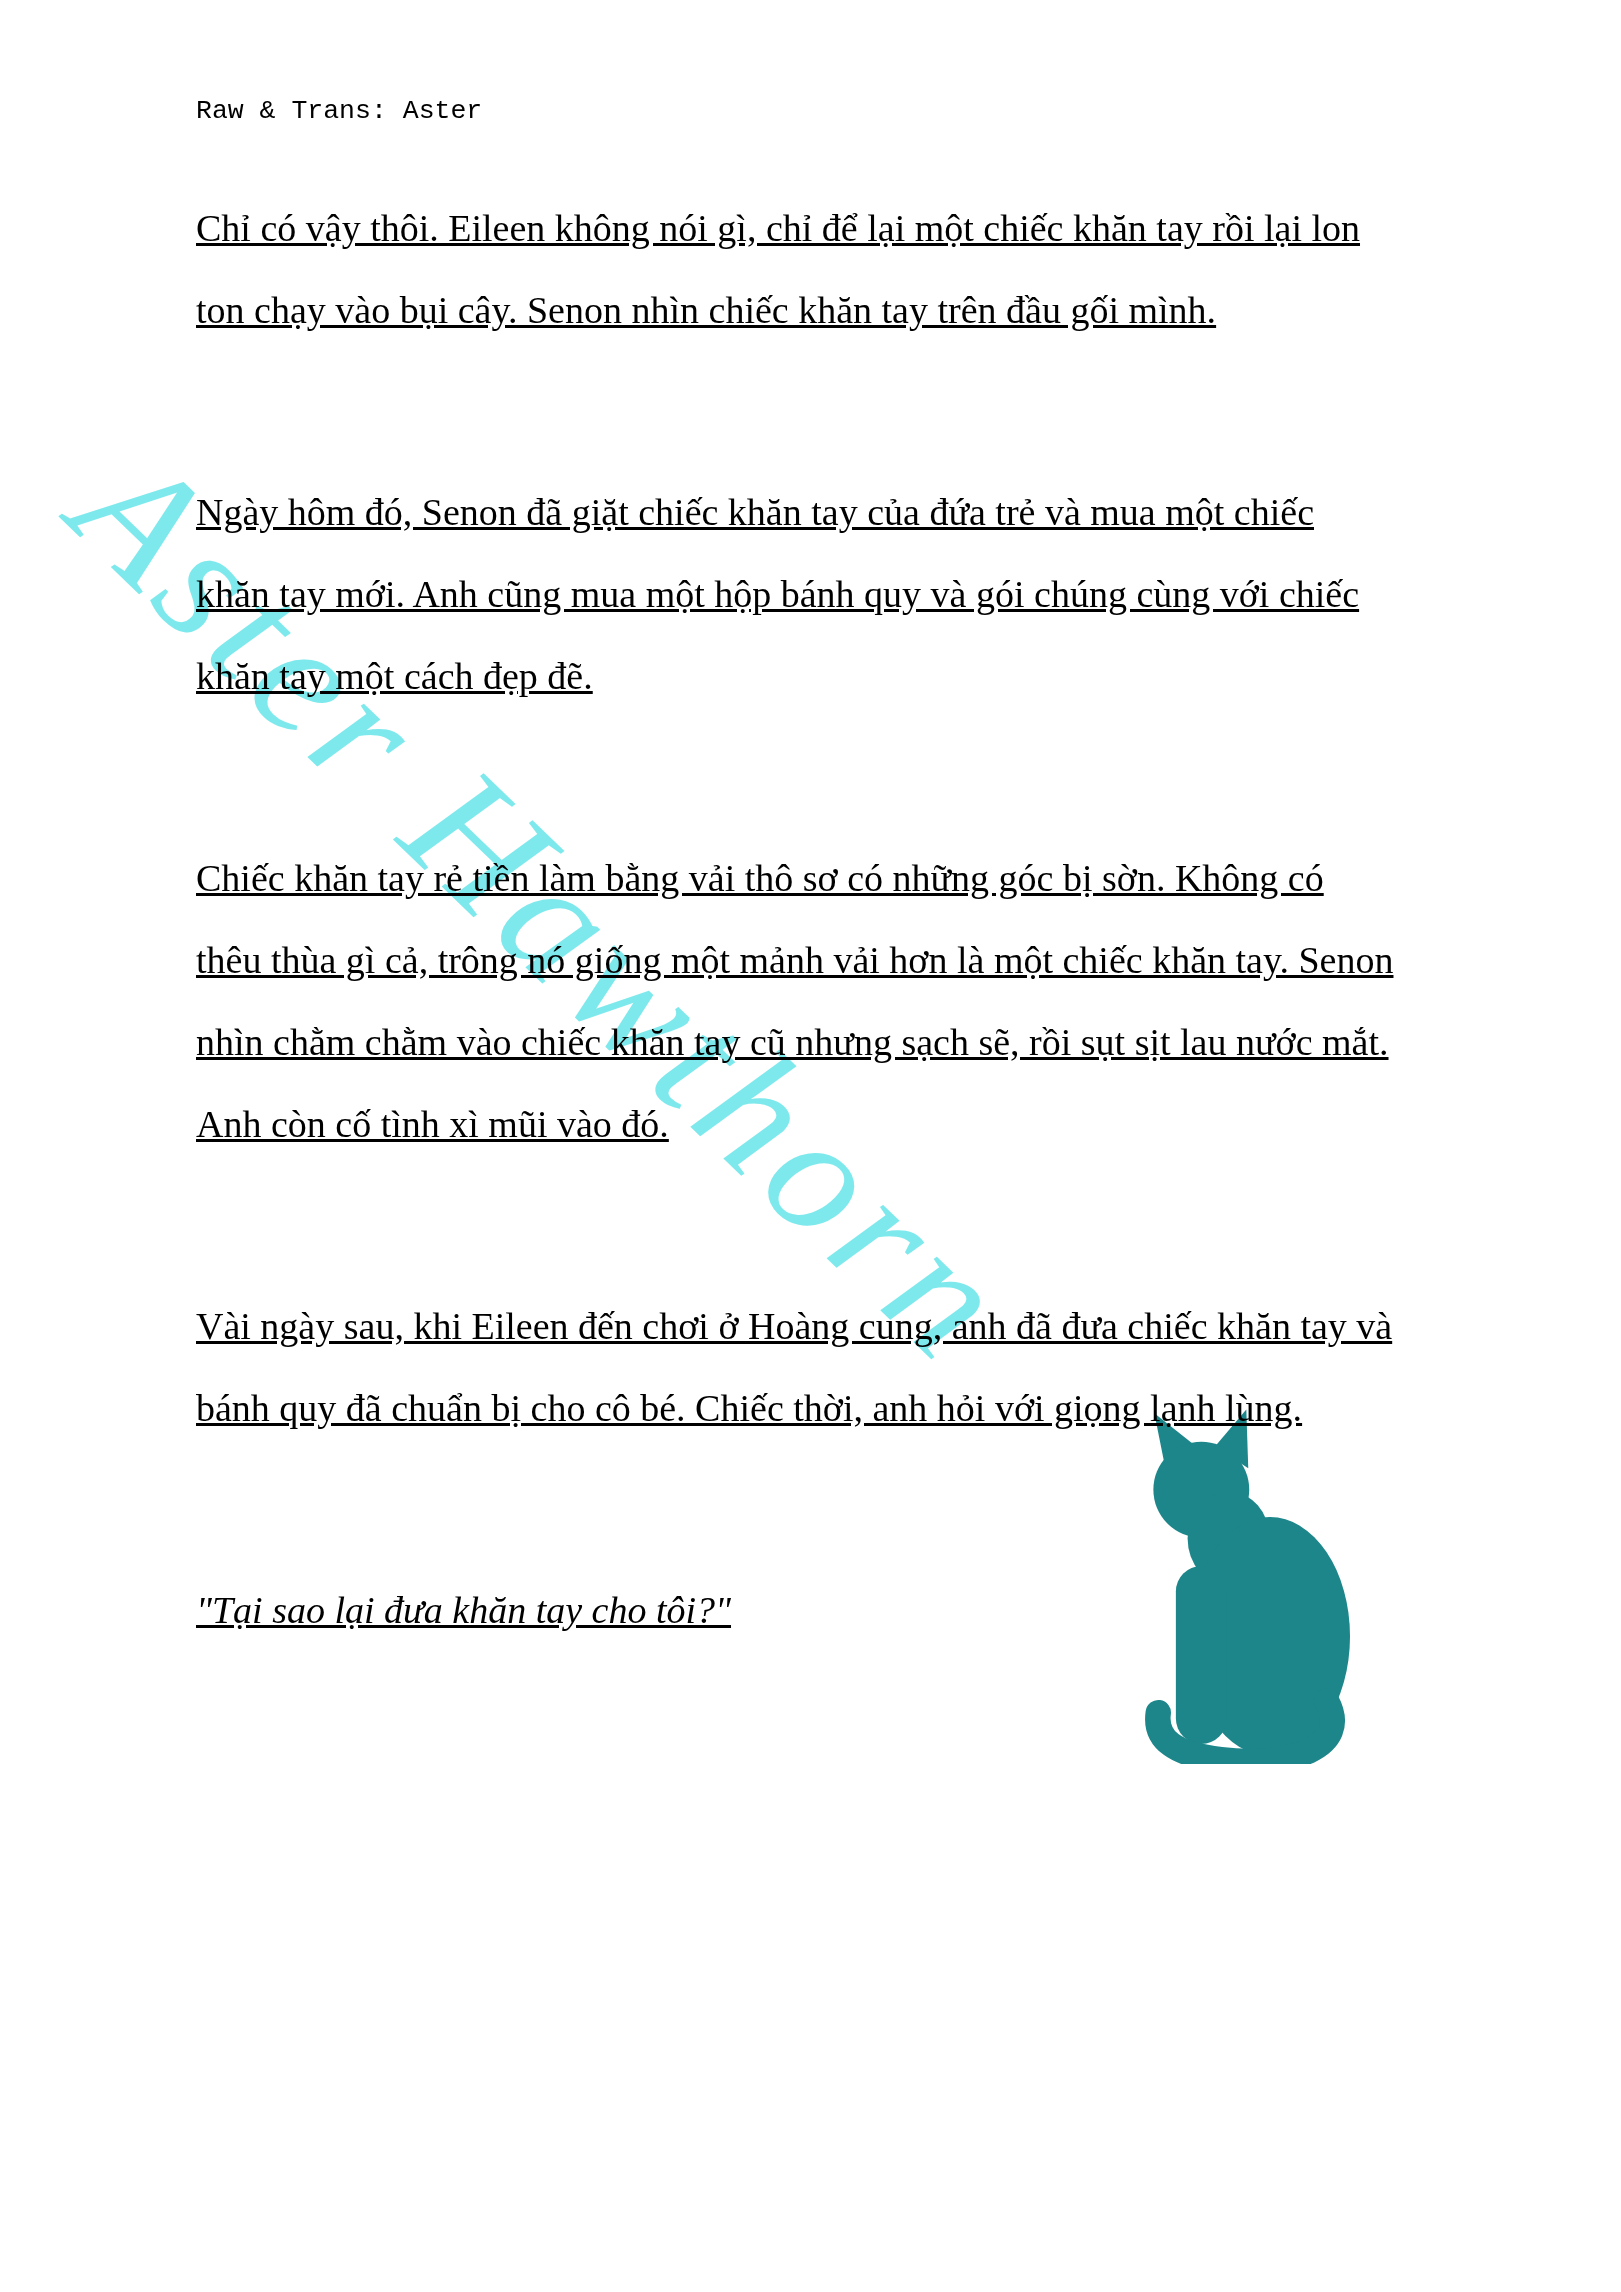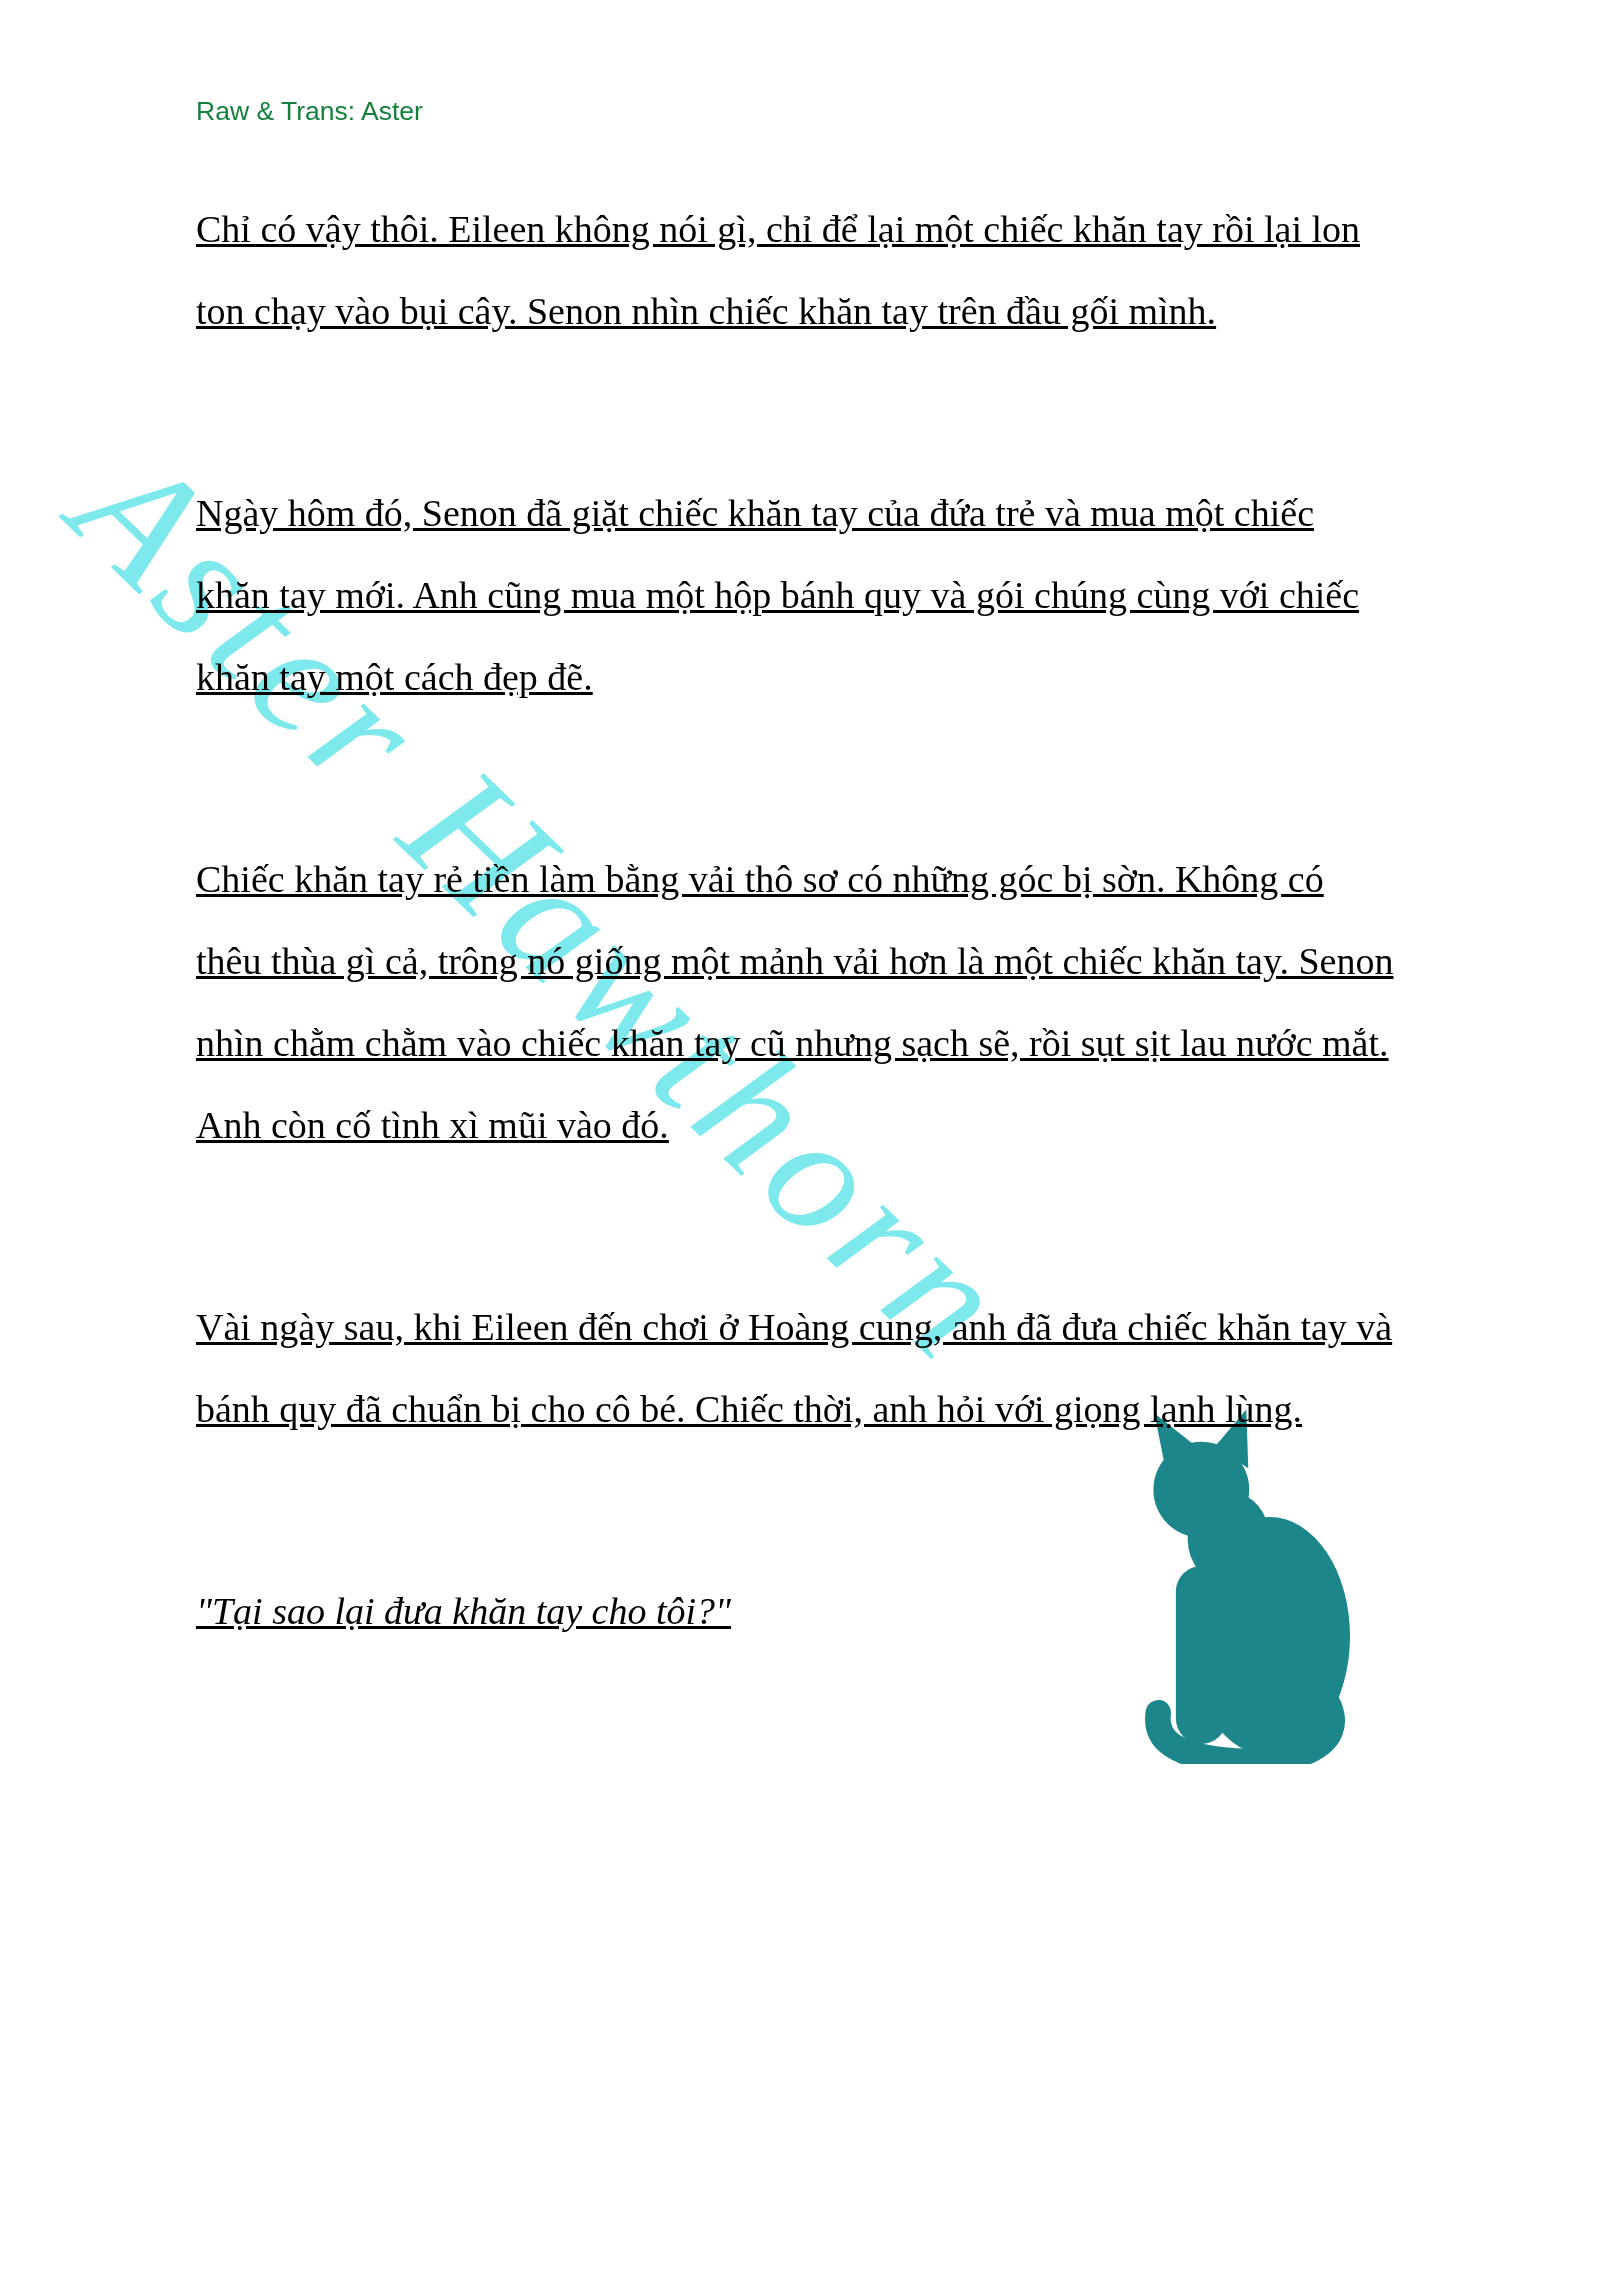--- a/index.html
+++ b/index.html
@@ -38,23 +38,23 @@
     width: 225px;
     height: 355px;
     z-index: 1;
   }
   .content {
     position: relative;
     z-index: 2;
     padding: 96px 227px 0 196px;
   }
   .credits {
-    font-family: Liberation Sans, sans-serif;
+    font-family: Liberation Mono, monospace;
     font-size: 26.5px;
-    color: #15803d;
+    color: #000000;
   }
   .body-text {
     margin-top: 61px;
     text-decoration: underline;
   }
   .body-text p {
     font-size: 38px;
     line-height: 82px;
     margin: 0 0 120px 0;
   }

